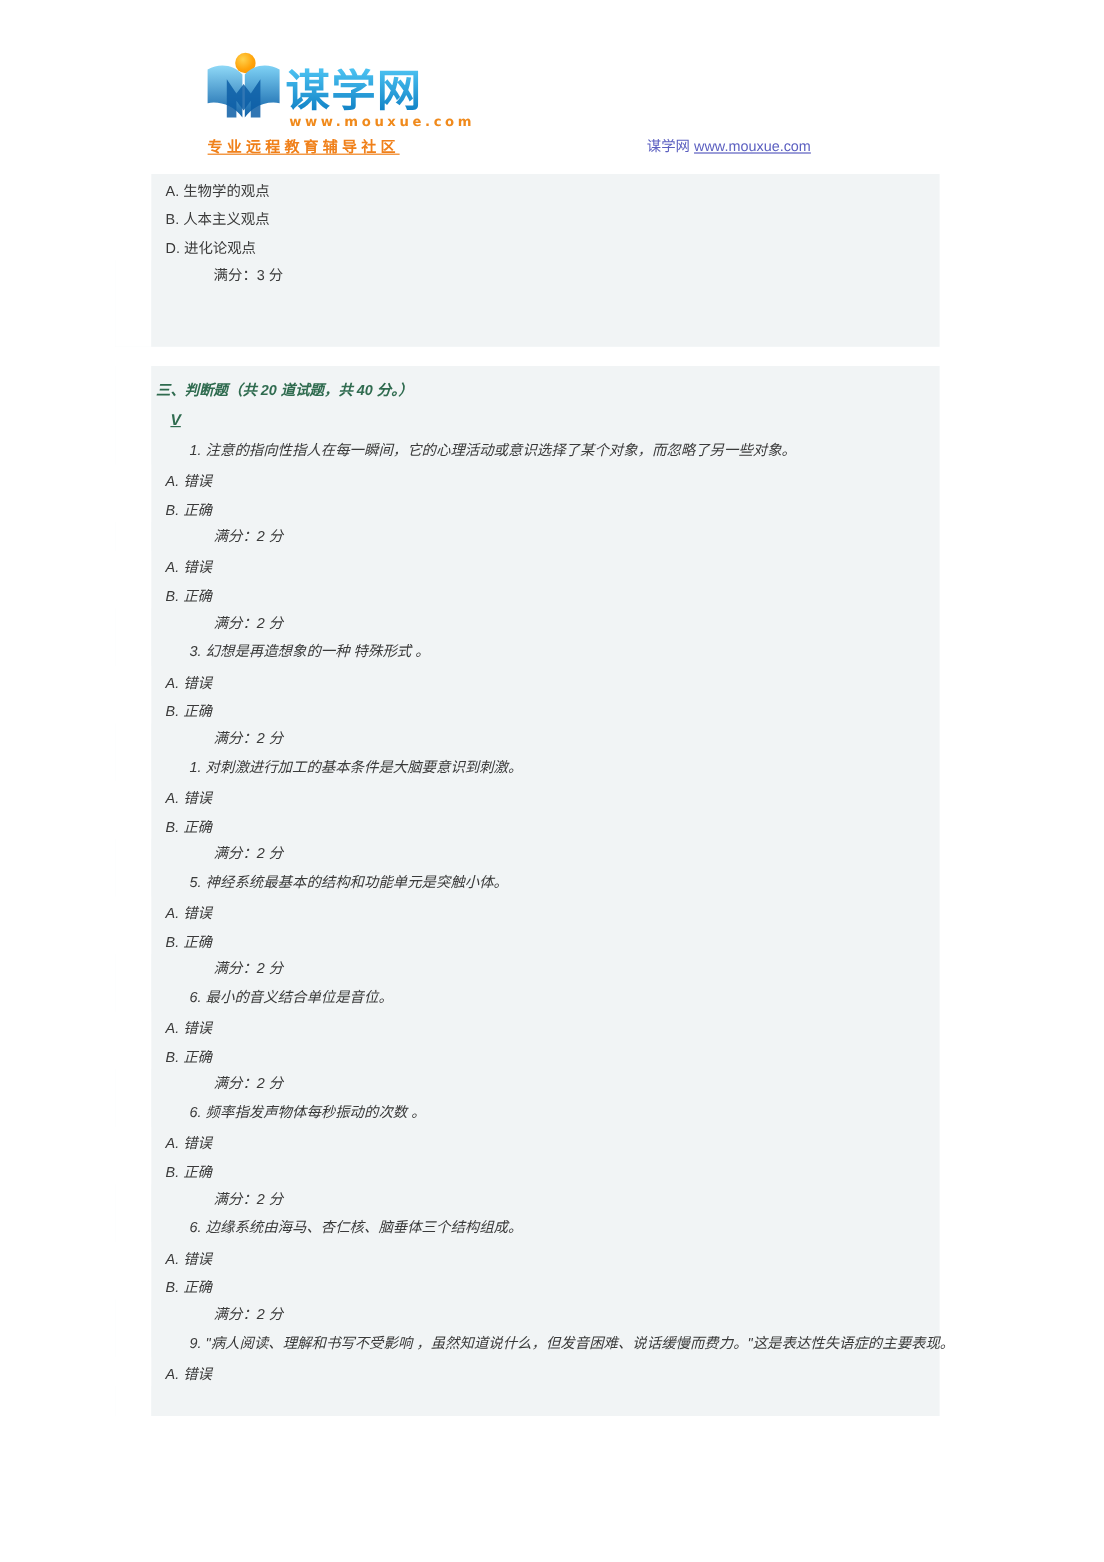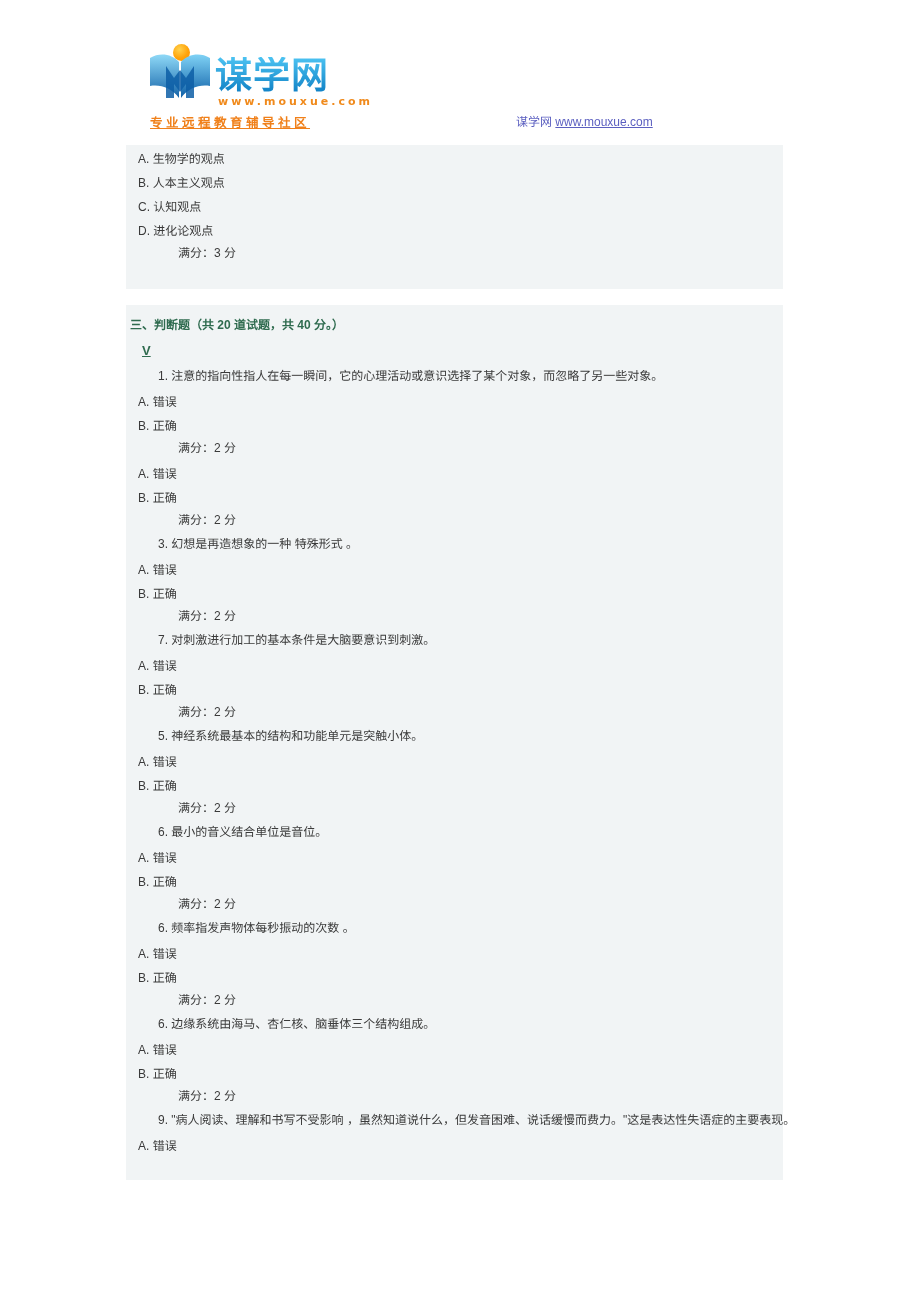--- a/index.html
+++ b/index.html
@@ -14,20 +14,21 @@
     position: relative;
     font-family: "Liberation Sans", "DejaVu Sans", sans-serif;
     color: #333333;
     overflow: hidden;
   }
 
   
   .header {
     position: relative;
     height: 140px;
+    margin-left: 23px;
   }
   .logo-block {
     position: absolute;
     left: 148px;
     top: 38px;
     width: 185px;
     height: 92px;
   }
   .logo-main {
     display: flex;
@@ -110,21 +111,21 @@
   .panel::before {
     content: "";
     position: absolute;
     left: 0;
     top: 0;
     width: 30px;
     height: 100%;
     background: #ffffff;
   }
   #panel-top { top: 145px; height: 144px; }
-  #panel-main { top: 305px; height: 875px; }
+  #panel-main { top: 305px; height: 875px; font-style: italic; }
   .row-opt {
     display: flex;
     align-items: center;
     height: 24px;
   }
   .ctrl-cell {
     width: 30px;
     flex: 0 0 30px;
     display: flex;
     justify-content: center;
@@ -240,26 +241,20 @@
     <span class="opt-label">A. 生物学的观点</span>
   </div>
 
   <div class="row-opt">
     <span class="ctrl-cell">
       <span class="cb"></span>
     </span>
     <span class="opt-label">B. 人本主义观点</span>
   </div>
 
-  <div class="row-opt">
-    <span class="ctrl-cell">
-      <span class="cb"></span>
-    </span>
-    <span class="opt-label">C. 认知观点</span>
-  </div>
 
   <div class="row-opt">
     <span class="ctrl-cell">
       <span class="cb"></span>
     </span>
     <span class="opt-label">D. 进化论观点</span>
   </div>
 
   <div class="score">满分：3 分</div>
 </div>
@@ -311,21 +306,21 @@
     <span class="opt-label">A. 错误</span>
   </div>
   <div class="row-opt">
     <span class="ctrl-cell">
         <span class="rb"></span>
       </span>
     <span class="opt-label">B. 正确</span>
   </div>
   <div class="score">满分：2 分</div>
 
-  <div class="q-text">7. 对刺激进行加工的基本条件是大脑要意识到刺激。</div>
+  <div class="q-text">1. 对刺激进行加工的基本条件是大脑要意识到刺激。</div>
   <div class="row-opt">
     <span class="ctrl-cell">
         <span class="rb"></span>
       </span>
     <span class="opt-label">A. 错误</span>
   </div>
   <div class="row-opt">
     <span class="ctrl-cell">
         <span class="rb"></span>
       </span>

